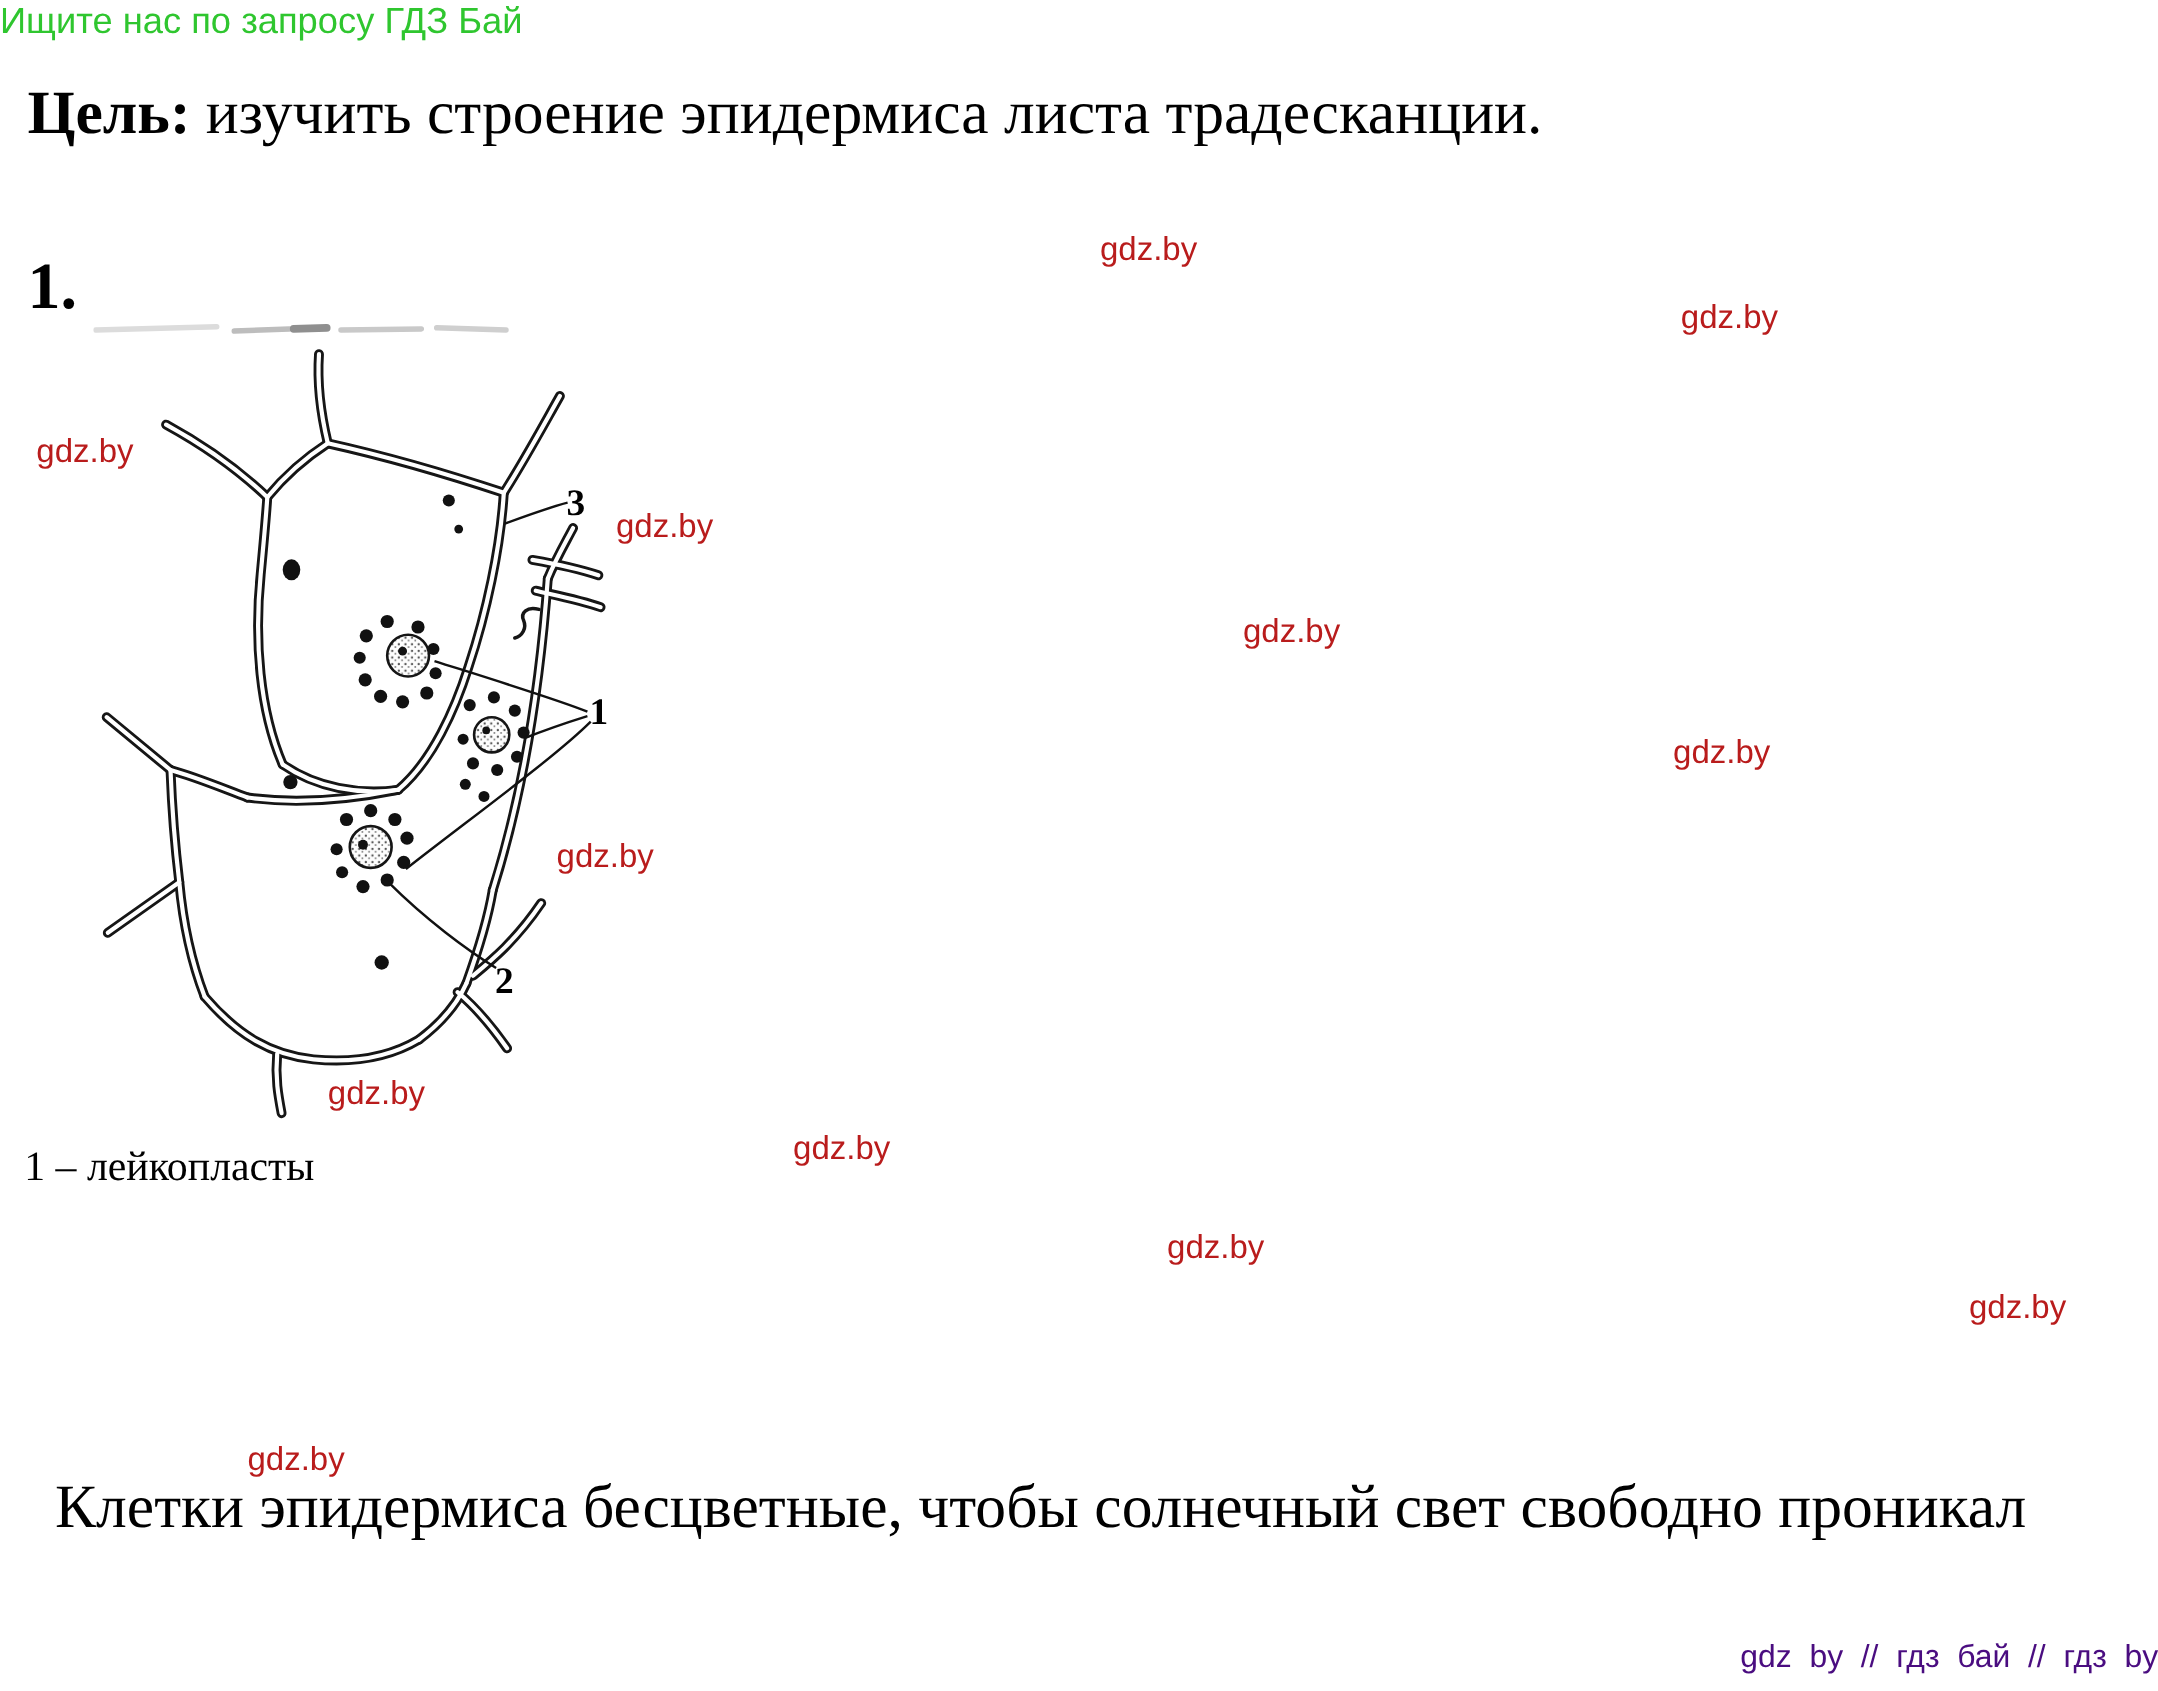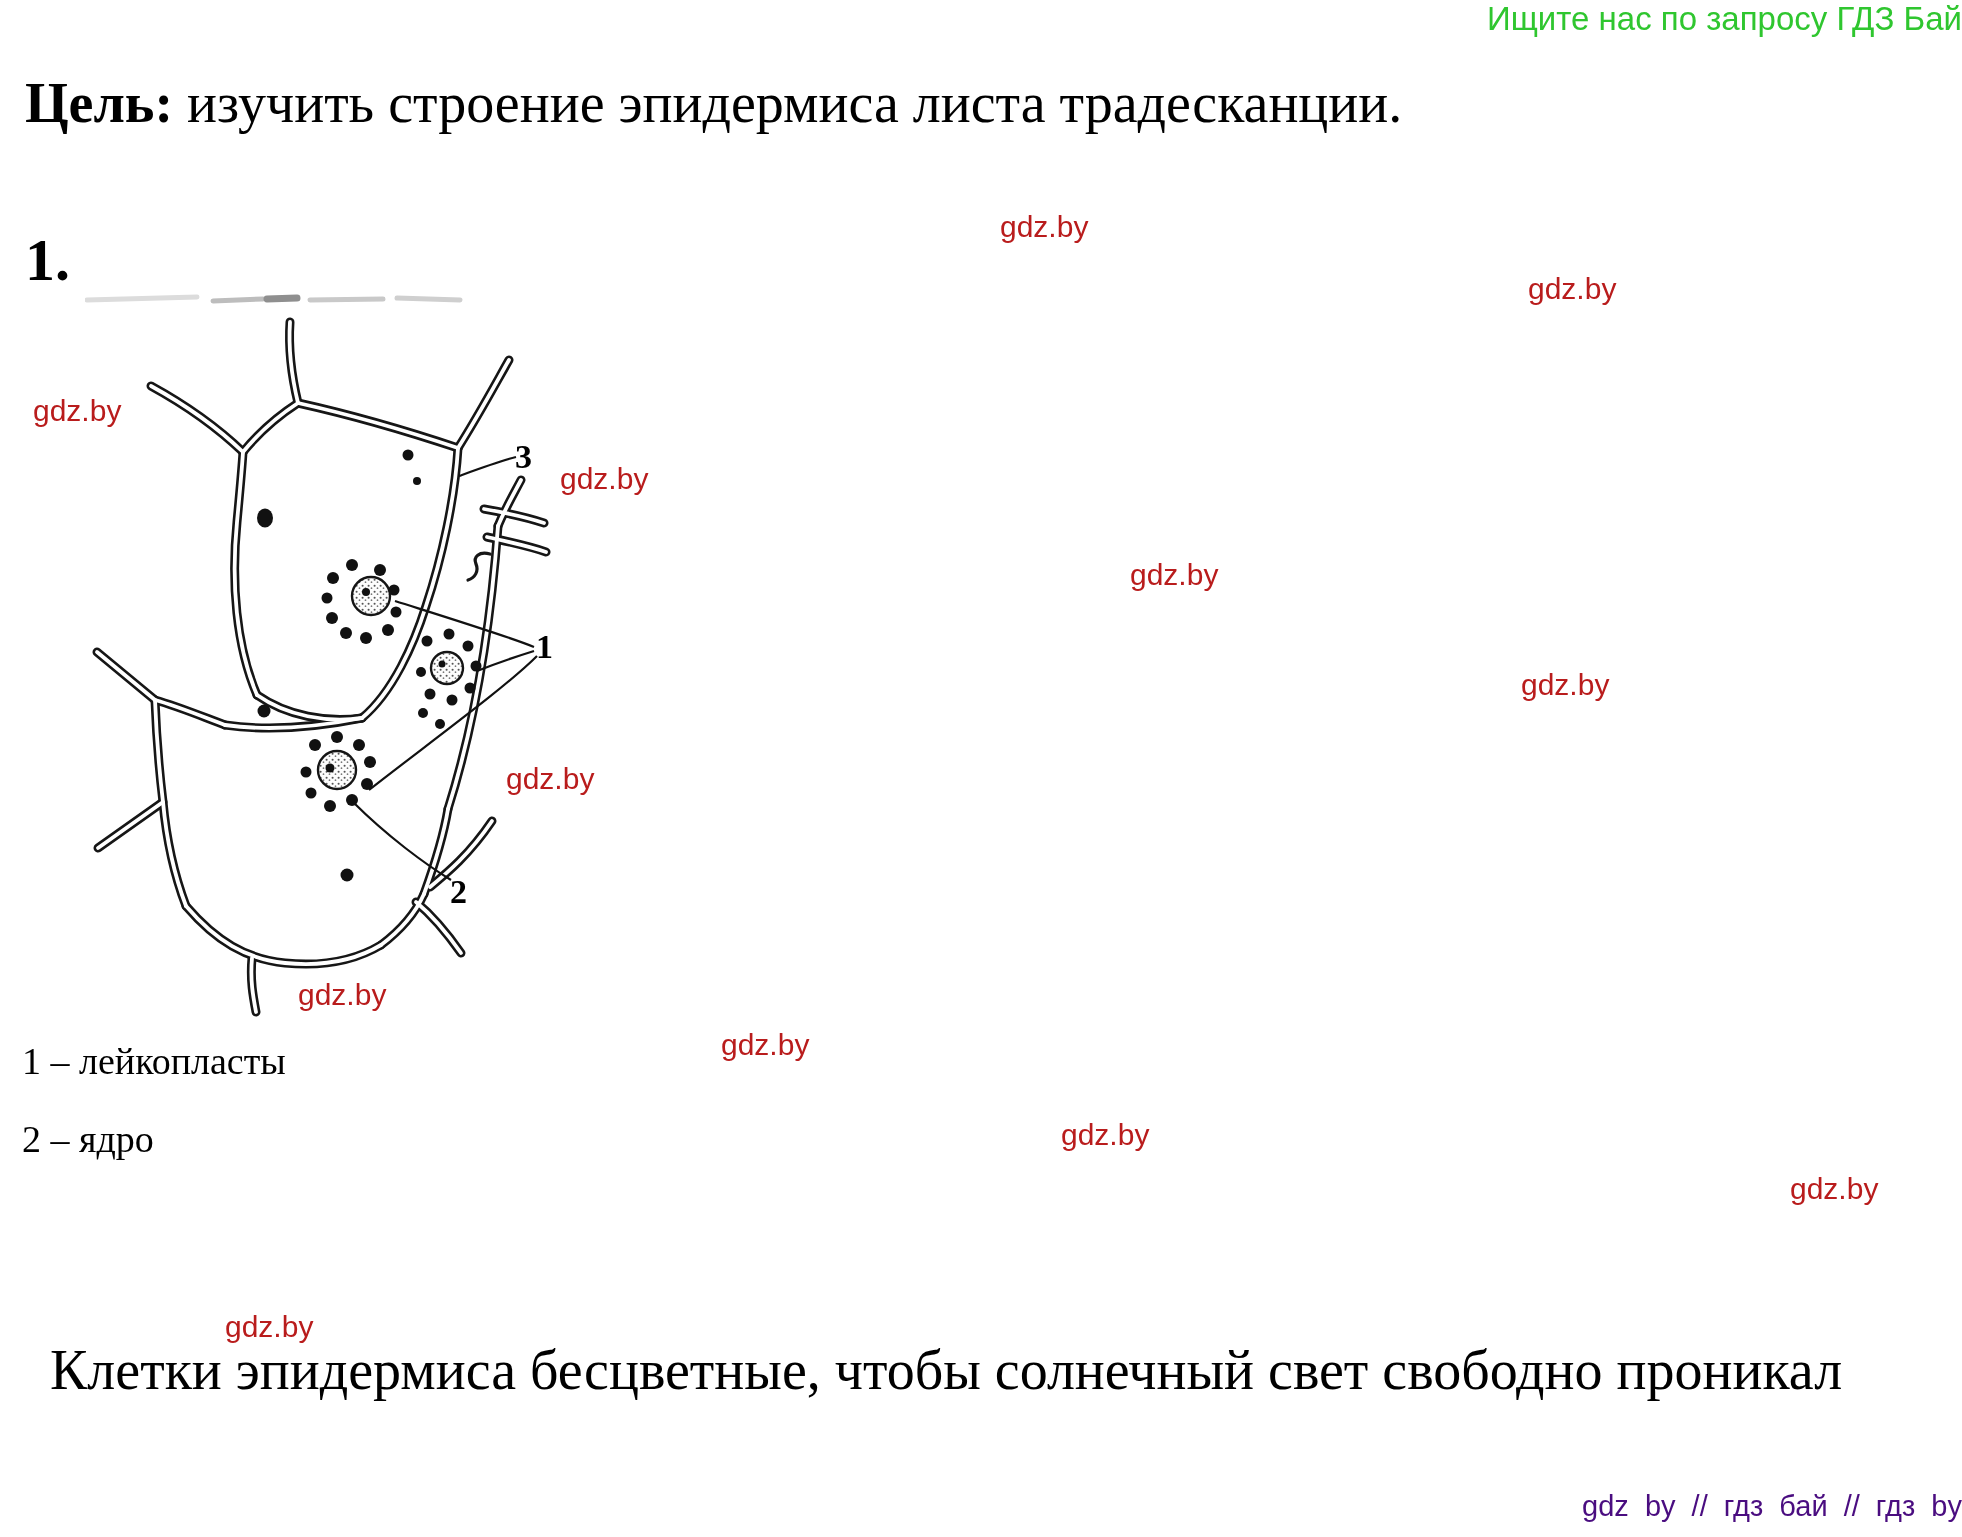--- a/index.html
+++ b/index.html
@@ -1,19 +1,19 @@
 <!DOCTYPE html>
 <html><head>
 <meta charset="utf-8">
 <style>
   html,body{margin:0;padding:0;}
   body{width:1962px;height:1537px;background:#ffffff;position:relative;overflow:hidden;
        font-family:"Liberation Serif",serif;color:#000;}
   .abs{position:absolute;}
-  .banner{top:0;left:0;right:0;text-align:right;
+  .banner{top:0;left:0;right:0;text-align:left;
           font-family:"Liberation Sans",sans-serif;font-size:33px;font-weight:400;}
   .goal{top:68px;left:25px;font-size:56px;line-height:70px;white-space:nowrap;}
   .goal b{font-weight:700;}
   .secnum{top:226px;left:25px;font-size:60px;font-weight:700;}
   .legend{top:1022px;left:22px;font-size:38px;line-height:78px;}
   .para{top:1330px;left:25px;font-size:56px;line-height:80px;margin-left:25px;}
   .footer{top:1490px;left:0;right:0;text-align:right;
           font-family:"Liberation Sans",sans-serif;font-size:29px;word-spacing:8px;}
   .wm{position:absolute;font-family:"Liberation Sans",sans-serif;font-size:30px;
       color:#b91c1c;white-space:nowrap;}
@@ -169,21 +169,20 @@
   </g>
 
   <text x="430" y="178" font-size="34">3</text>
   <text x="451" y="368" font-size="34">1</text>
   <text x="365" y="613" font-size="34">2</text>
 </svg>
 </div>
 
 <div class="abs legend">
   <div>1 – лейкопласты</div>
-  <div>2 – ядро</div>
 </div>
 
 <div class="abs para">
   <div>Клетки эпидермиса бесцветные, чтобы солнечный свет свободно проникал</div>
 </div>
 
 <div class="abs footer" style="color: rgb(74, 13, 128);">gdz by  //  гдз бай  //  гдз by</div>
 
 <div class="wm" style="left: 1000px; top: 210px;">gdz.by</div>
 <div class="wm" style="left: 1528px; top: 272px;">gdz.by</div>

